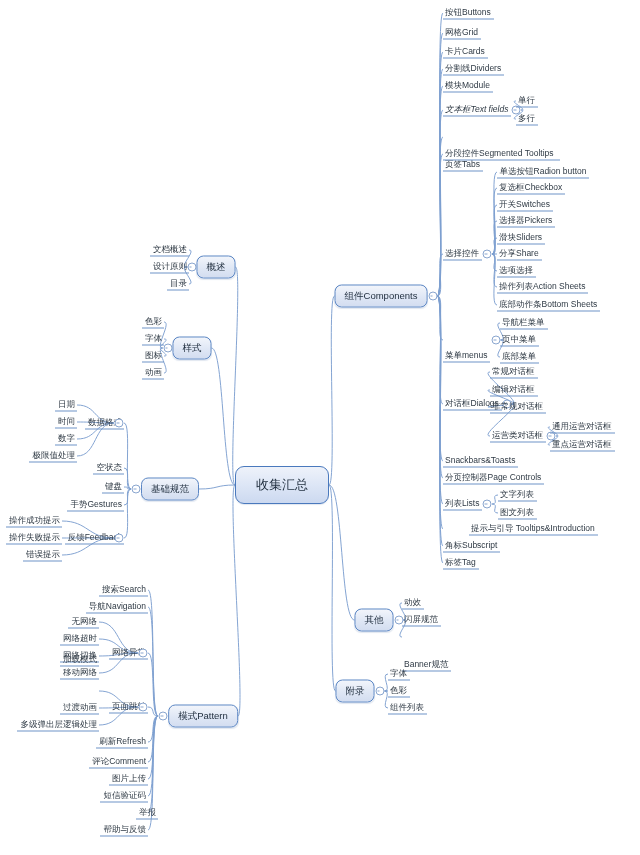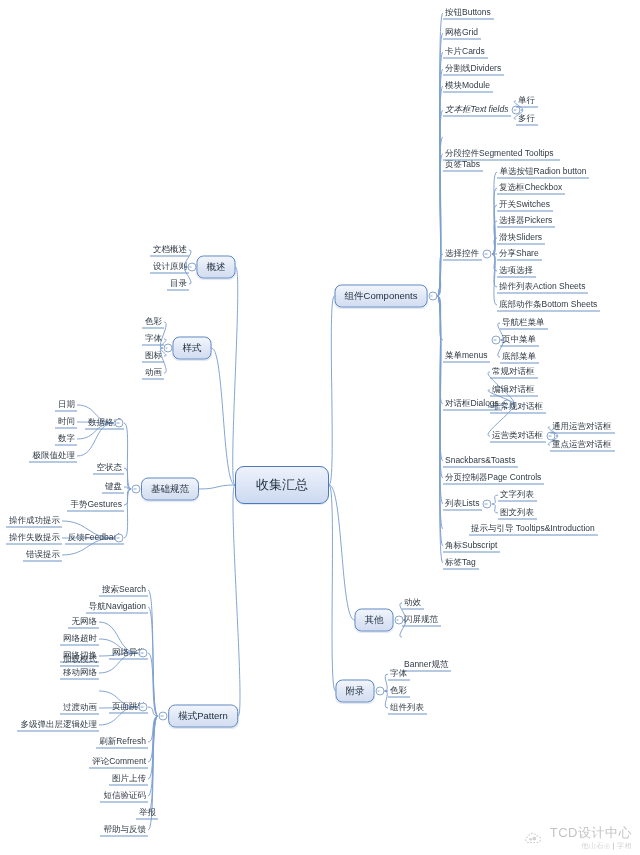--- a/index.html
+++ b/index.html
@@ -233,26 +233,13 @@
       <div class="node leaf l" style="top: 708px; left: 60px; width: 39px;">过渡动画</div>
       <div class="node leaf l" style="top: 725px; left: 17px; width: 82px;">多级弹出层逻辑处理</div>
       <div class="node leaf l" style="top: 742px; left: 96px; width: 52px;">刷新Refresh</div>
       <div class="node leaf l" style="top: 762px; left: 89px; width: 59px;">评论Comment</div>
       <div class="node leaf l" style="top: 779px; left: 109px; width: 39px;">图片上传</div>
       <div class="node leaf l" style="top: 796px; left: 100px; width: 48px;">短信验证码</div>
       <div class="node leaf l" style="top: 813px; left: 136px; width: 22px;">举报</div>
       <div class="node leaf l" style="top: 830px; left: 100px; width: 48px;">帮助与反馈</div>
     </div>
 
-  <div id="watermark">
-    <div id="wm-logo">
-      <svg viewBox="0 0 24 24" width="22" height="22">
-        <path d="M6.5 17c-2 0-3.5-1.4-3.5-3.2 0-1.7 1.3-3 3-3.1.3-2.2 2.2-3.9 4.5-3.9 1.9 0 3.6 1.2 4.2 3 .3-.1.6-.1.9-.1 2 0 3.6 1.6 3.6 3.6S17.6 17 15.6 17H6.5z" fill="none" stroke="#8d8d8d" stroke-width="1.1" stroke-dasharray="2 1.6"></path>
-        <circle cx="8.2" cy="13.4" r="1.5" fill="#9a9a9a"></circle>
-        <circle cx="12.4" cy="12.6" r="2.1" fill="#9a9a9a"></circle>
-      </svg>
-    </div>
-    <div id="wm-text">
-      <span id="wm-title">TCD设计中心</span>
-      <span id="wm-sub">他山石◎❙字相</span>
-    </div>
-  </div>
 </div>
 
 </body></html>

